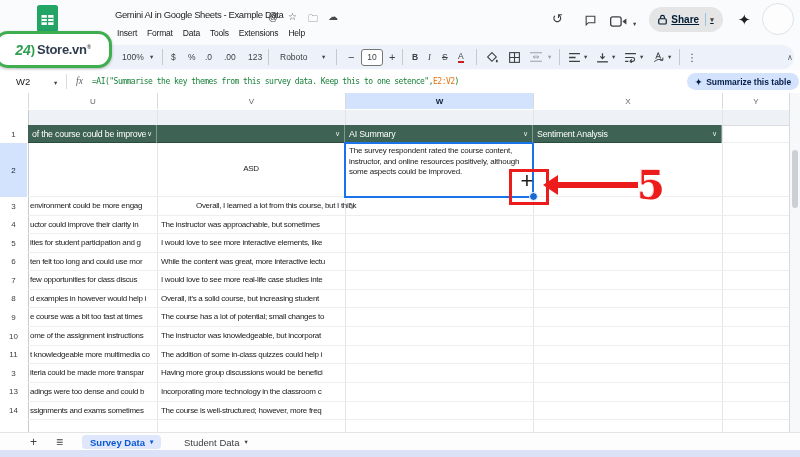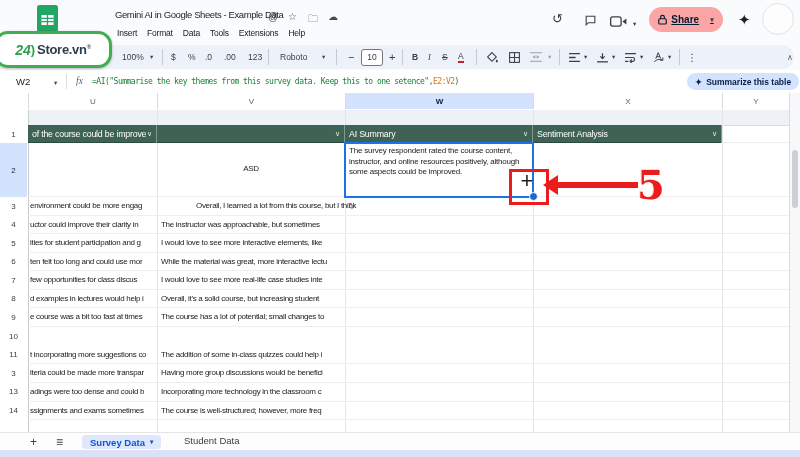--- a/index.html
+++ b/index.html
@@ -6,21 +6,21 @@
   #app{position:relative;width:800px;height:457px;overflow:hidden;background:#f9fbfd;
        font-family:"Liberation Sans",sans-serif;color:#1f1f1f;}
   .abs{position:absolute;}
   
   .topbar{position:absolute;left:0;top:0;width:800px;height:45px;background:#f9fbfd;}
   .doc-title{position:absolute;left:115px;top:9px;font-size:9.5px;letter-spacing:-0.4px;color:#1f1f1f;}
   .title-ico{position:absolute;top:11px;font-size:10px;color:#474b4f;}
   .menus{position:absolute;left:117px;top:28px;display:flex;gap:10px;font-size:8.5px;letter-spacing:-0.2px;color:#202124;}
   .menus span{cursor:default;}
   .tb-right-ico{position:absolute;top:12px;color:#3c4043;font-size:13px;line-height:13px;}
-  .share{position:absolute;left:649px;top:7px;width:74px;height:25px;background:#fca5a5;border-radius:13px;
+  .share{position:absolute;left:649px;top:7px;width:74px;height:25px;background:#e5e5e5;border-radius:13px;
          display:flex;align-items:center;justify-content:center;gap:4px;font-size:10px;font-weight:bold;color:#001d35;text-decoration:underline;}
   .share .sep{width:1px;height:13px;background:#96c3e0;margin-left:2px;}
   .share .car{font-size:7px;}
   .avatar{position:absolute;left:762px;top:3px;width:30px;height:30px;border-radius:50%;background:#fdfdfd;border:1px solid #e0e3e7;}
   .sparkle{position:absolute;left:738px;top:11px;font-size:15px;color:#202124;}
   
   .toolbar{position:absolute;left:8px;top:45px;width:786px;height:24px;background:#edf2fa;border-radius:12px;}
   .ti{position:absolute;top:0;height:24px;display:flex;align-items:center;font-size:8.5px;color:#3c4043;}
   .tdiv{position:absolute;top:4px;width:1px;height:16px;background:#c6cacf;}
   .car{font-size:6.5px;color:#444;}
@@ -68,21 +68,21 @@
              border-bottom:10px solid transparent;border-right:15px solid #ed1c1c;z-index:9;}
   .stepnum{position:absolute;left:637px;top:161px;font-family:"DejaVu Serif",serif;font-weight:bold;font-size:40px;
            color:#ed1c1c;z-index:9;text-shadow:1.5px 1.5px 0 #ffffff,-1px -1px 0 #ffd9d9;}
   
   .sheetbar{position:absolute;left:0;top:432px;width:800px;height:18px;background:#fdfdfe;border-top:1px solid #e3e4e6;}
   .sb-ico{position:absolute;top:2px;font-size:12px;color:#3c4043;}
   .tab1{position:absolute;left:82px;top:2px;height:14px;padding:0 8px;background:#dee7fb;border-radius:4px;
         display:flex;align-items:center;gap:5px;font-size:9.5px;font-weight:bold;color:#0b57d0;}
   .tab1 .car{color:#0b57d0;}
   .tab2{position:absolute;left:176px;top:2px;height:14px;padding:0 8px;display:flex;align-items:center;gap:5px;
-        font-size:9.5px;color:#3c4043;flex-direction:column;}
+        font-size:9.5px;color:#3c4043;}
   .bstrip{position:absolute;left:0;top:450px;width:800px;height:7px;background:#dbe1f6;}
   
   .logo{position:absolute;left:-6px;top:31px;width:112px;height:31px;background:#fff;border:3px solid #3fae4e;
         border-radius:14px;z-index:30;display:flex;align-items:center;justify-content:center;gap:2px;
         box-shadow:0 1px 3px rgba(0,0,0,0.25);}
   .logo .n24{color:#2e9e4f;font-weight:800;font-style:italic;font-size:14px;}
   .logo .paren{color:#2e9e4f;font-weight:bold;font-size:13px;margin-left:-2px;}
   .logo .store{color:#2f3d4e;font-weight:bold;font-size:13px;letter-spacing:-0.3px;}
   .logo sup{font-size:6px;color:#555;}
   svg{display:block;}
@@ -272,36 +272,40 @@
     <div class="hrow" style="top:123px;height:17px;">
       <div class="celltxt" style="left:2px;top:4px;width:126px;">uctor could improve their clarity in</div>
       <div class="celltxt" style="left:133px;top:4px;width:183px;">The instructor was approachable, but sometimes</div>
     </div>
     <div class="hrow" style="top:141px;height:18px;">
       <div class="celltxt" style="left:2px;top:4px;width:126px;">ities for student participation and g</div>
       <div class="celltxt" style="left:133px;top:4px;width:183px;">I would love to see more interactive elements, like</div>
     </div>
     <div class="hrow" style="top:160px;height:17px;">
       <div class="celltxt" style="left:2px;top:4px;width:126px;">ten felt too long and could use mor</div>
-      <div class="celltxt" style="left:133px;top:4px;width:183px;">While the material was great, more interactive lectu</div>
+      <div class="celltxt" style="left:133px;top:4px;width:183px;">While the content was great, more interactive lectu</div>
     </div>
     <div class="hrow" style="top:178px;height:18px;">
       <div class="celltxt" style="left:2px;top:4px;width:126px;">few opportunities for class discus</div>
       <div class="celltxt" style="left:133px;top:4px;width:183px;">I would love to see more real-life case studies inte</div>
     </div>
     <div class="hrow" style="top:197px;height:17px;">
-      <div class="celltxt" style="left:2px;top:4px;width:126px;">d examples in lectures would help i</div>
+      <div class="celltxt" style="left:2px;top:4px;width:126px;">d examples in however would help i</div>
       <div class="celltxt" style="left:133px;top:4px;width:183px;">Overall, it's a solid course, but increasing student</div>
     </div>
     <div class="hrow" style="top:215px;height:18px;">
       <div class="celltxt" style="left:2px;top:4px;width:126px;">e course was a bit too fast at times</div>
       <div class="celltxt" style="left:133px;top:4px;width:183px;">The course has a lot of potential; small changes to</div>
     </div>
+    <div class="hrow" style="top:234px;height:18px;">
+      <div class="celltxt" style="left:2px;top:4px;width:126px;">ome of the assignment instructions</div>
+      <div class="celltxt" style="left:133px;top:4px;width:183px;">The instructor was knowledgeable, but incorporat</div>
+    </div>
     <div class="hrow" style="top:253px;height:17px;">
-      <div class="celltxt" style="left:2px;top:4px;width:126px;">t incorporating more suggestions co</div>
+      <div class="celltxt" style="left:2px;top:4px;width:126px;">t knowledgeable more multimedia co</div>
       <div class="celltxt" style="left:133px;top:4px;width:183px;">The addition of some in-class quizzes could help i</div>
     </div>
     <div class="hrow" style="top:271px;height:18px;">
       <div class="celltxt" style="left:2px;top:4px;width:126px;">iteria could be made more transpar</div>
       <div class="celltxt" style="left:133px;top:4px;width:183px;">Having more group discussions would be benefici</div>
     </div>
     <div class="hrow" style="top:290px;height:18px;">
       <div class="celltxt" style="left:2px;top:4px;width:126px;">adings were too dense and could b</div>
       <div class="celltxt" style="left:133px;top:4px;width:183px;">Incorporating more technology in the classroom c</div>
     </div>

